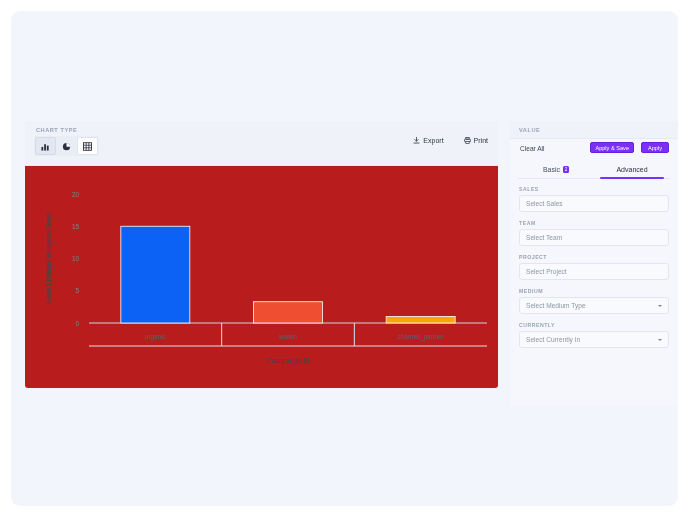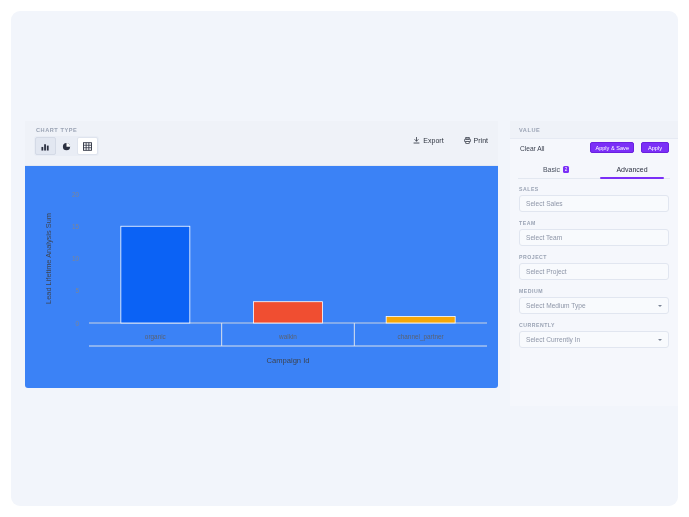--- a/index.html
+++ b/index.html
@@ -24,21 +24,21 @@
     overflow: hidden;
   }
 
   
   #chart-card {
     position: absolute;
     left: 14px;
     top: 110px;
     width: 473px;
     height: 267px;
-    background: #3b82f6;
+    background: #b91c1c;
     border-radius: 3px;
   }
 
   #chart-toolbar {
     position: absolute;
     left: 0; top: 0;
     width: 100%;
     height: 45px;
     background: #eff2f8;
     border-bottom: 1px solid #e4e9f2;

